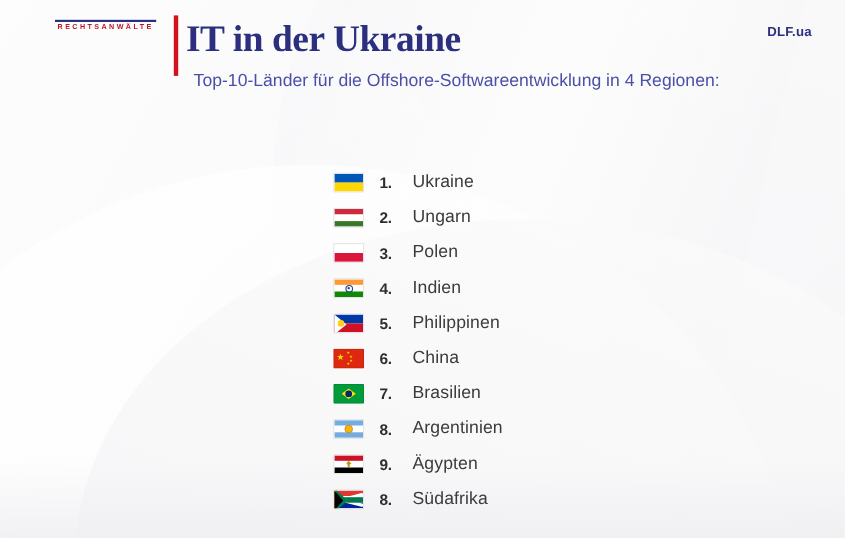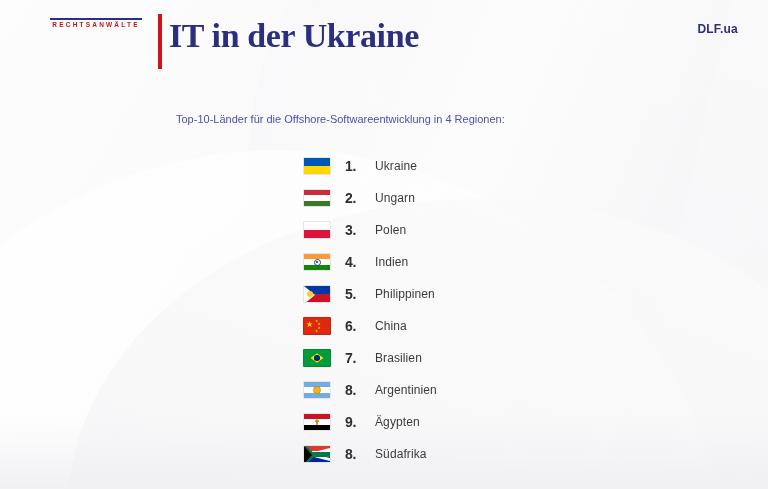--- a/index.html
+++ b/index.html
@@ -82,24 +82,23 @@
 
   .title{
     position:absolute;left:169px;top:16px;
     font-size:34px;font-weight:700;letter-spacing:-.4px;
     color:#2b2f7e;line-height:40px;
     white-space:nowrap;
     font-family:Liberation Serif, serif;
   }
   .subtitle{
     position:absolute;left:176px;top:64px;
-    font-size:11px;font-weight:400;
+    font-size:16px;font-weight:400;
     color:#4a4fa8;line-height:19px;
     white-space:nowrap;
-    margin-top:46px;
   }
   .brand{
     position:absolute;right:30px;top:22px;
     font-size:12px;font-weight:700;color:#2b2f7e;
     letter-spacing:.2px;
   }
 
   
   .list{position:absolute;left:0;top:150px;width:768px;}
   .row{
@@ -115,21 +114,21 @@
     background:#fff;
     border-radius:1px;
   }
   .num{
     width:30px;flex:0 0 30px;
     margin-left:14px;
     font-size:14px;font-weight:700;color:#2e2e2e;
     text-align:left;letter-spacing:-.2px;
   }
   .cname{
-    font-size:12px;font-weight:400;color:#3b3b3b;
+    font-size:16px;font-weight:400;color:#3b3b3b;
     letter-spacing:.1px;white-space:nowrap;
   }
 
   
   .band{position:absolute;left:0;width:100%;}
   .h3 .band{height:33.34%;}
   .h2 .band{height:50%;}
   .b0{top:0;} .b1{top:33.33%;} .b1h{top:50%;} .b2{top:66.66%;}
 
   .chakra{

